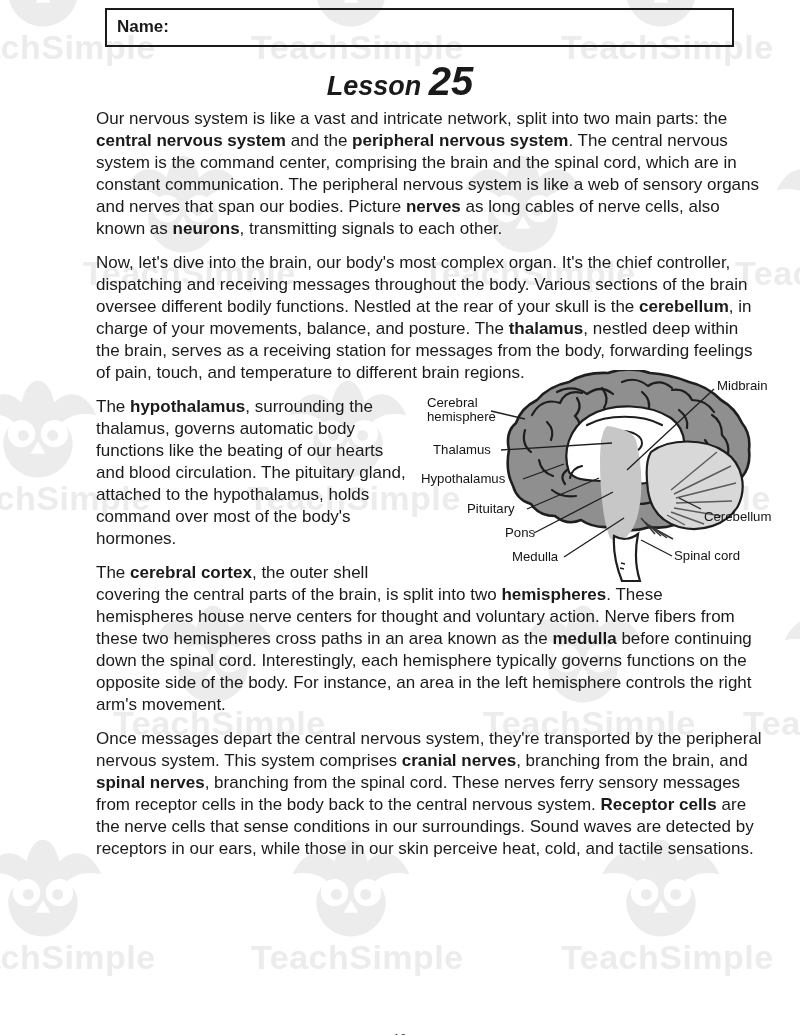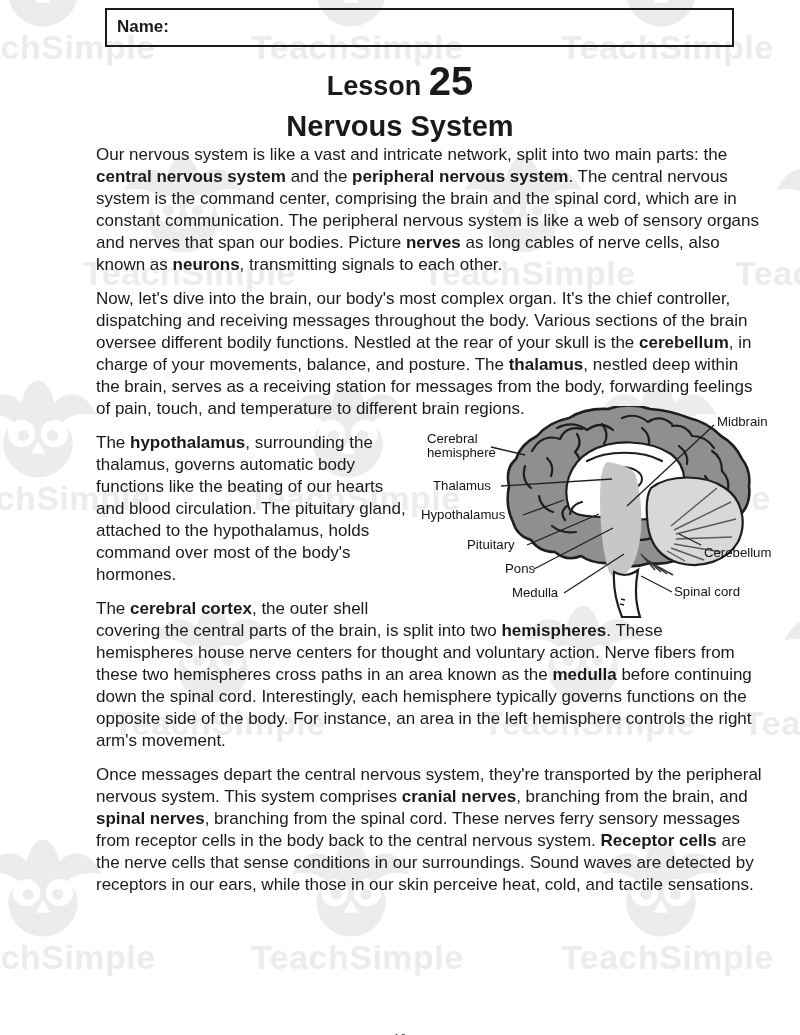--- a/index.html
+++ b/index.html
@@ -18,21 +18,21 @@
   }
   
   .content{position:relative;z-index:2;padding:0 36px 0 96px;}
   .name-box{
     position:relative;left:9px;width:629px;margin-top:8px;
     border:2.5px solid #1a1a1a;background:transparent;
     padding:7px 10px 8px 10px;box-sizing:border-box;
   }
   .name-label{font-weight:bold;font-size:17px;}
   .titles{margin-left:-96px;margin-right:-36px;text-align:center;}
-  .lesson-line{margin-top:12px;line-height:44px;font-weight:bold;font-size:27px;}
+  .lesson-line{margin-top:12px;line-height:44px;font-weight:bold;font-size:27px;font-style:italic;}
   .lesson-num{font-size:40px;}
   .subtitle{line-height:36px;font-weight:bold;font-size:29px;}
   p.body{
     margin:0 0 12px 0;font-size:17px;line-height:22px;
   }
   p.first{}
   .b{font-weight:bold;}
   
   .fig-float{
     float:right;width:350px;height:212px;margin:-26px 0 0 0;
@@ -158,21 +158,20 @@
     </div>
 
   <div class="content">
 
     <div class="name-box">
       <span class="name-label">Name:</span>
     </div>
 
     <div class="titles">
       <div class="lesson-line"><span>Lesson </span><span class="lesson-num">25</span></div>
-      <div class="subtitle">Nervous System</div>
     </div>
 
     <p class="body first"><span>Our nervous system is like a vast and intricate network, split into two main parts: the </span><span class="b">central nervous system</span><span> and the </span><span class="b">peripheral nervous system</span><span>. The central nervous system is the command center, comprising the brain and the spinal cord, which are in constant communication. The peripheral nervous system is like a web of sensory organs and nerves that span our bodies. Picture </span><span class="b">nerves</span><span> as long cables of nerve cells, also known as </span><span class="b">neurons</span><span>, transmitting signals to each other.</span></p>
     <p class="body"><span>Now, let's dive into the brain, our body's most complex organ. It's the chief controller, dispatching and receiving messages throughout the body. Various sections of the brain oversee different bodily functions. Nestled at the rear of your skull is the </span><span class="b">cerebellum</span><span>, in charge of your movements, balance, and posture. The </span><span class="b">thalamus</span><span>, nestled deep within the brain, serves as a receiving station for messages from the body, forwarding feelings of pain, touch, and temperature to different brain regions.</span></p>
 
     <div class="fig-float">
       <svg viewBox="0 0 380 212">
 
         <path d="M92,80 Q88,62 99,53 Q104,38 120,30 Q132,16 152,12 Q168,2 191,3 Q212,-4 233,3 Q252,4 272,12 Q290,16 304,30 Q318,38 325,53 Q334,64 332,80 Q334,96 325,107 Q318,122 304,130 Q292,144 272,148 Q254,160 233,157 Q212,164 191,157 Q176,158 164,150 Q150,156 138,146 Q122,146 114,134 Q100,130 96,116 Q88,100 92,80 Z" fill="#8f8f8f" stroke="#1e1e1e" stroke-width="2.6" stroke-linejoin="round"></path>
 

